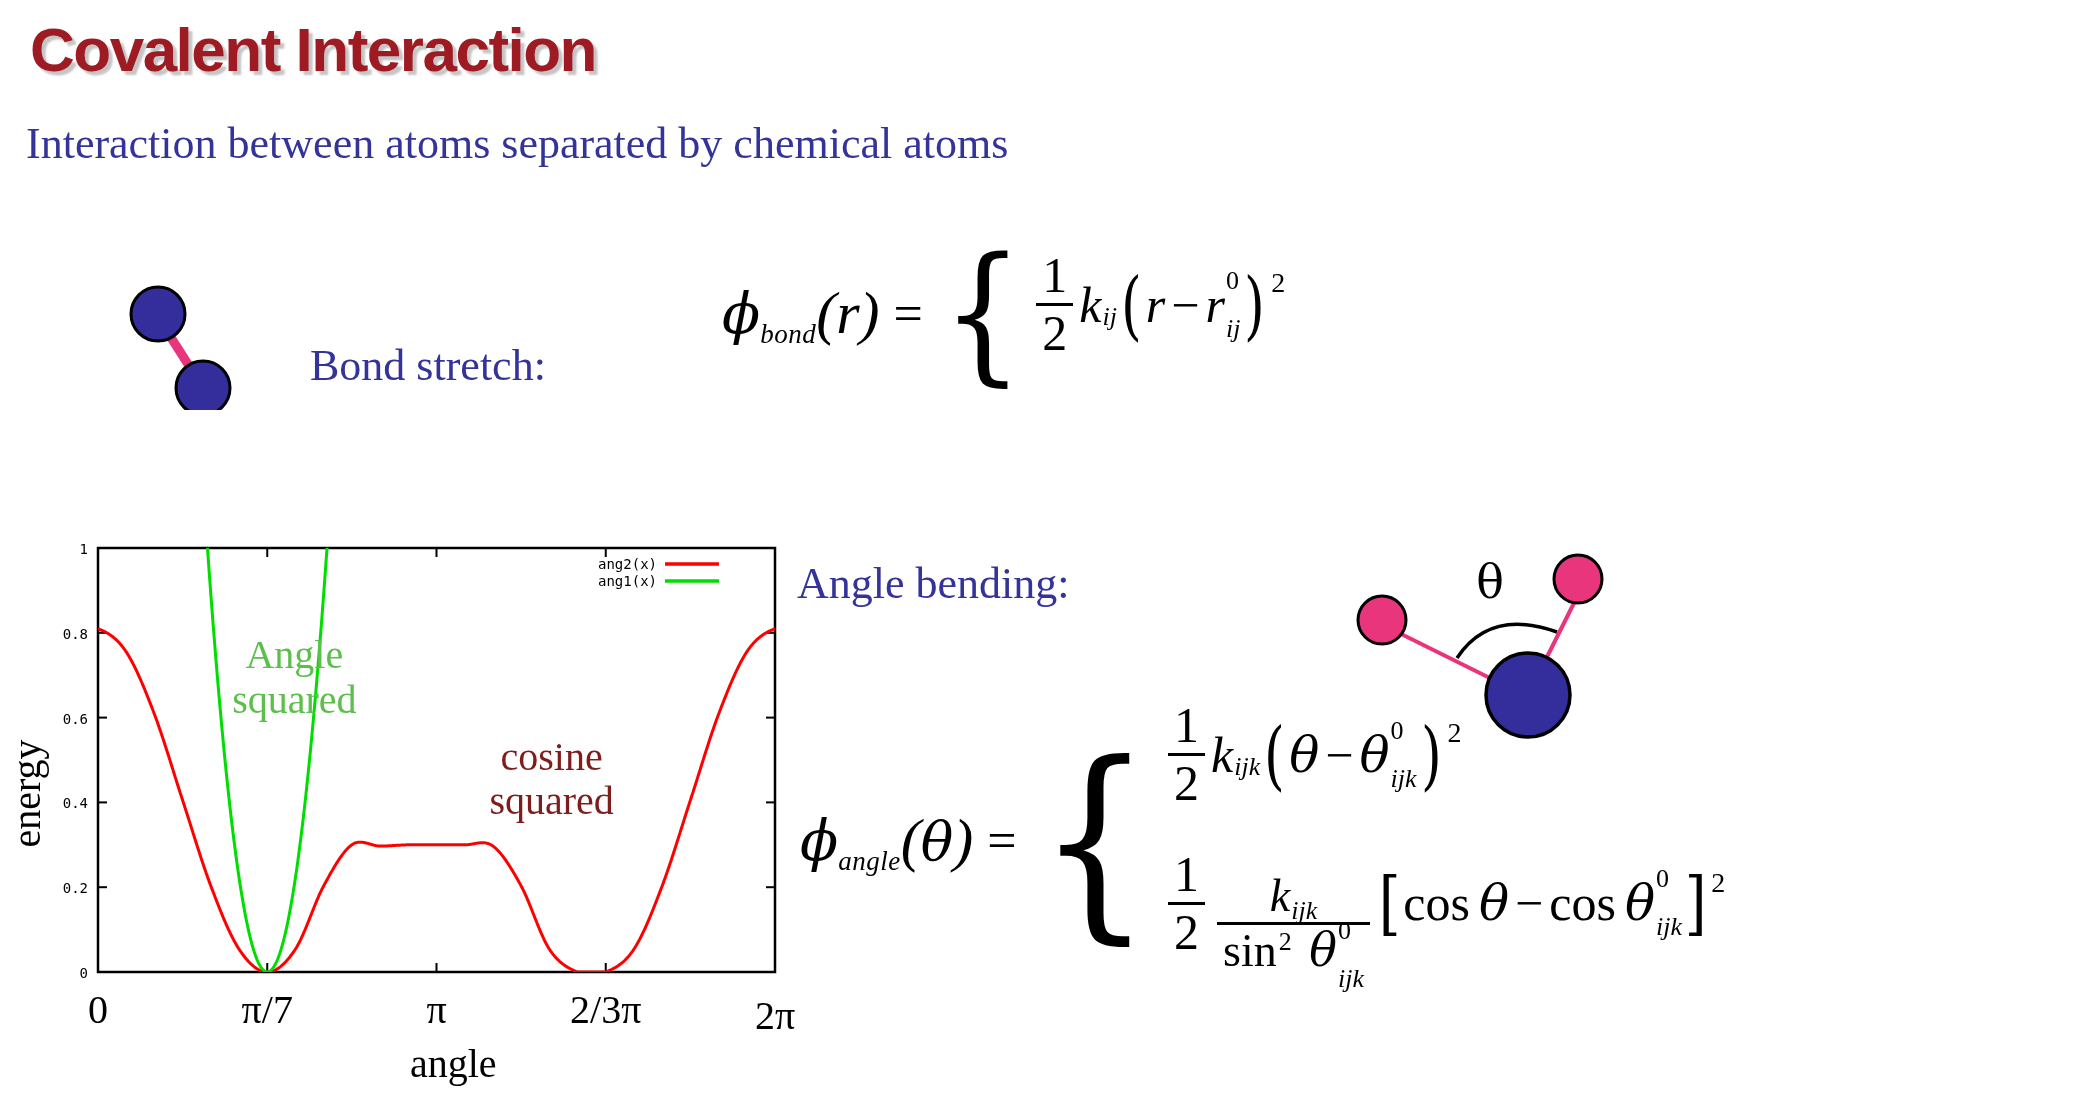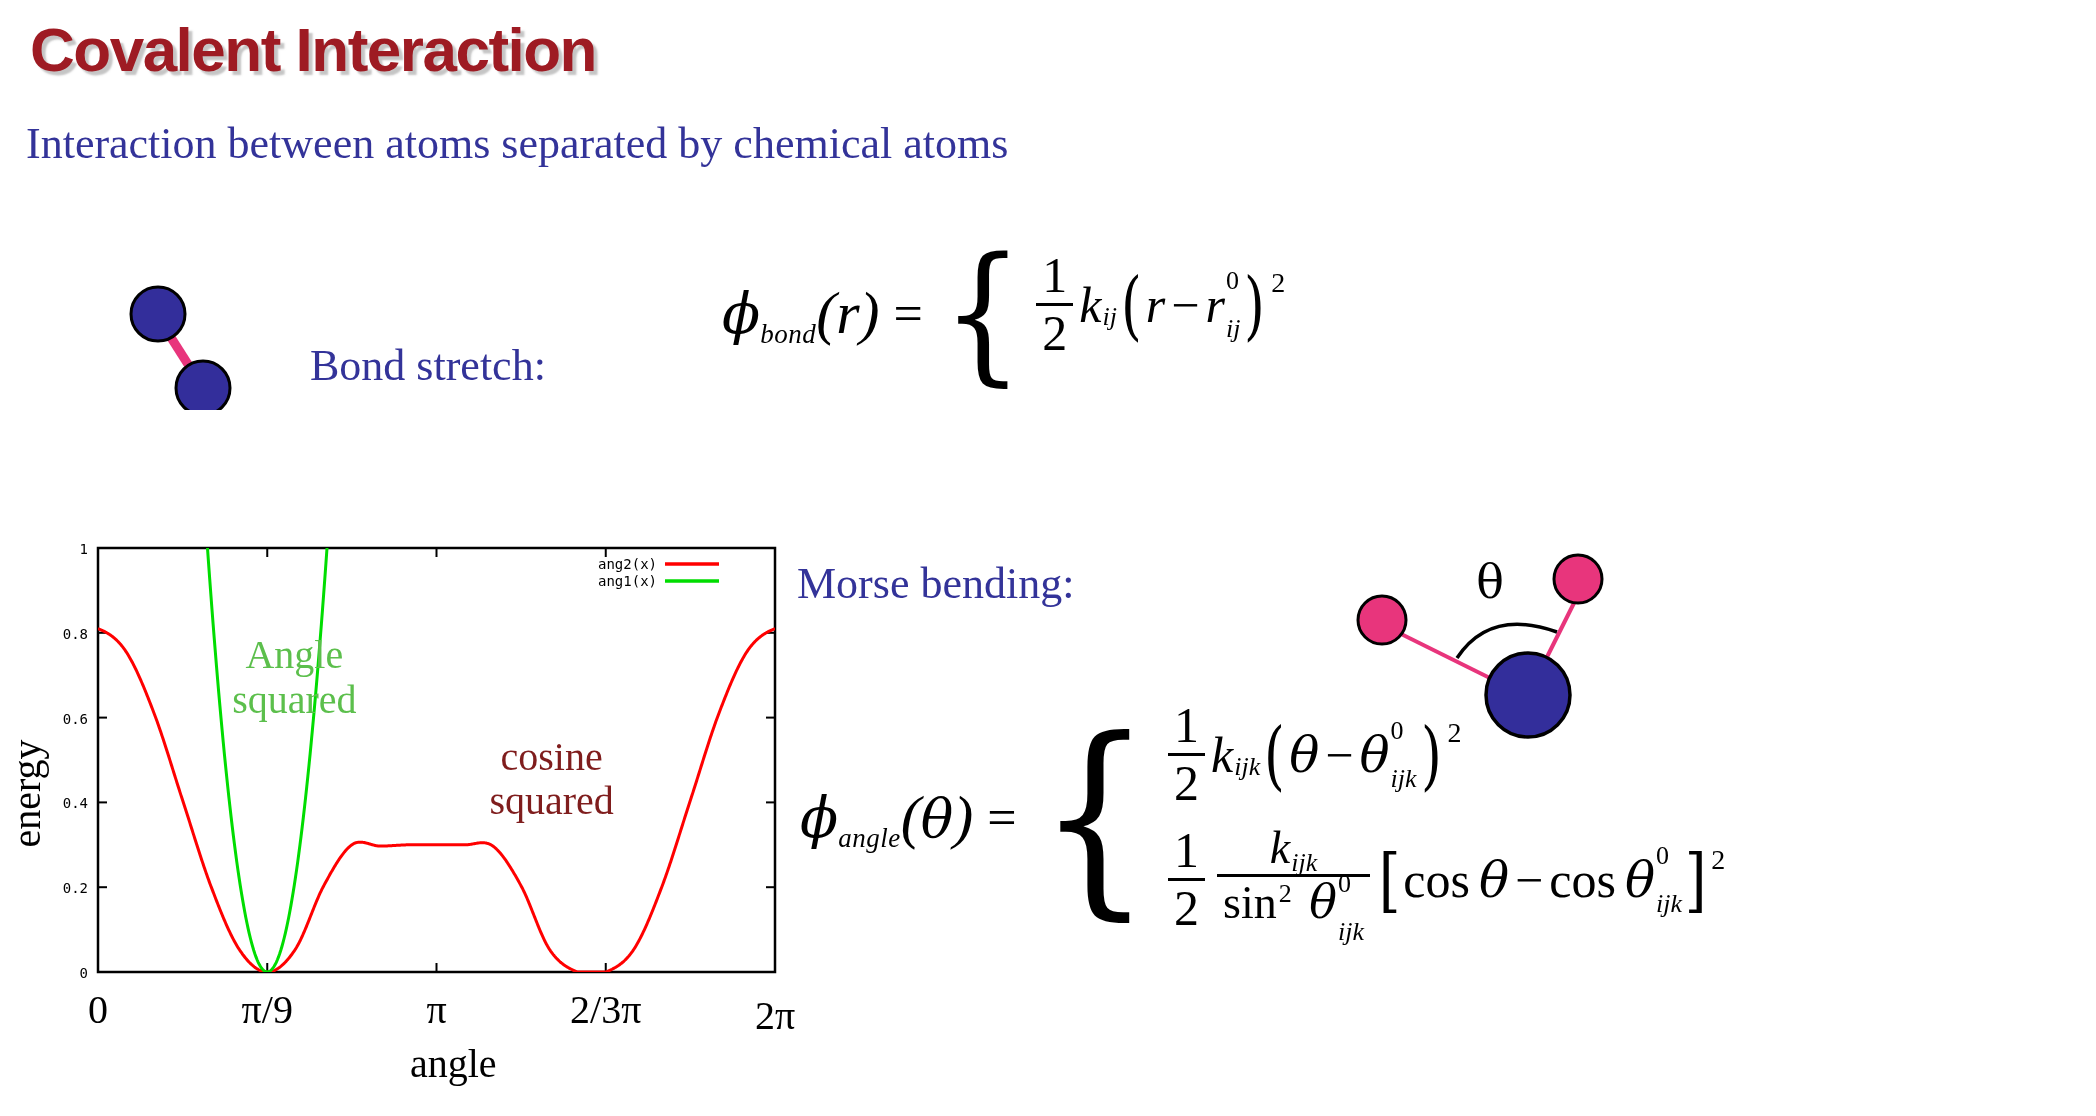--- a/index.html
+++ b/index.html
@@ -115,21 +115,21 @@
     vertical-align: middle;
     margin: 0 6px;
   }
   .frac .num, .frac .den { padding: 0 6px; line-height: 1.02; }
   .frac .bar {
     width: 100%;
     height: 3px;
     background: #000;
     margin: 2px 0;
   }
-  .frac-small { font-size: 46px; }
+  .frac-small { font-size: 46px; margin-top: 48px; }
 
   
   .var {
     font-style: italic;
     position: relative;
     display: inline-block;
   }
   .subsup {
     display: inline-flex;
     flex-direction: column;
@@ -261,21 +261,21 @@
         </span>
         <span class="bigparen">)</span>
           <span class="sup-only">2</span>
       </div>
 
     </div>
   </div>
 </div>
 
 <div class="section-label" id="bond-stretch-label">Bond stretch:</div>
-<div class="section-label" id="angle-bending-label">Morse bending:</div>
+<div class="section-label" id="angle-bending-label">Angle bending:</div>
 
 <div class="molecule" id="angle-molecule">
   <svg width="300" height="235" viewBox="0 0 300 235">
     <line x1="48" y1="85" x2="175" y2="148" stroke="#E8357C" stroke-width="4"></line>
     <line x1="243" y1="55" x2="208" y2="125" stroke="#E8357C" stroke-width="4"></line>
     <path d="M 122 118 Q 155 68 222 92" fill="none" stroke="#000000" stroke-width="3.5"></path>
     <circle cx="47" cy="80" r="24" fill="#E8357C" stroke="#000000" stroke-width="3"></circle>
     <circle cx="243" cy="39" r="24" fill="#E8357C" stroke="#000000" stroke-width="3"></circle>
     <circle cx="193" cy="155" r="42" fill="#332E9B" stroke="#000000" stroke-width="3.5"></circle>
     <text id="theta-label" x="155" y="58" font-size="46" font-family="DejaVu Serif, serif" text-anchor="middle" fill="#000000">θ</text>
@@ -393,20 +393,20 @@
       </g>
       <g>
         <text x="627" y="29" text-anchor="end" font-size="14" font-family="DejaVu Sans Mono, monospace" fill="#000">ang2(x)</text>
         <line x1="635" y1="24" x2="689" y2="24" stroke="#FF0000" stroke-width="3.5"></line>
         <text x="627" y="46" text-anchor="end" font-size="14" font-family="DejaVu Sans Mono, monospace" fill="#000">ang1(x)</text>
         <line x1="635" y1="41" x2="689" y2="41" stroke="#00DD00" stroke-width="3.5"></line>
       </g>
     </svg>
   <div id="x-tick-labels">
       <div class="tick-label-x" style="left: 68px; top: 446px;">0</div>
-      <div class="tick-label-x" style="left: 237.25px; top: 446px;">π/9</div>
+      <div class="tick-label-x" style="left: 237.25px; top: 446px;">π/7</div>
       <div class="tick-label-x" style="left: 406.5px; top: 446px;">π</div>
       <div class="tick-label-x" style="left: 575.75px; top: 446px;">2/3π</div>
       <div class="tick-label-x" style="left: 745px; top: 446px; margin-top: 6px;">2π</div>
     </div>
   <div class="curve-annotation" id="annotation-green" style="left: 264.33px; top: 92.8px;">Angle<br>squared</div>
   <div class="curve-annotation" id="annotation-red" style="left: 521.59px; top: 194.56px;">cosine<br>squared</div>
 </div>
 
 </body></html>

